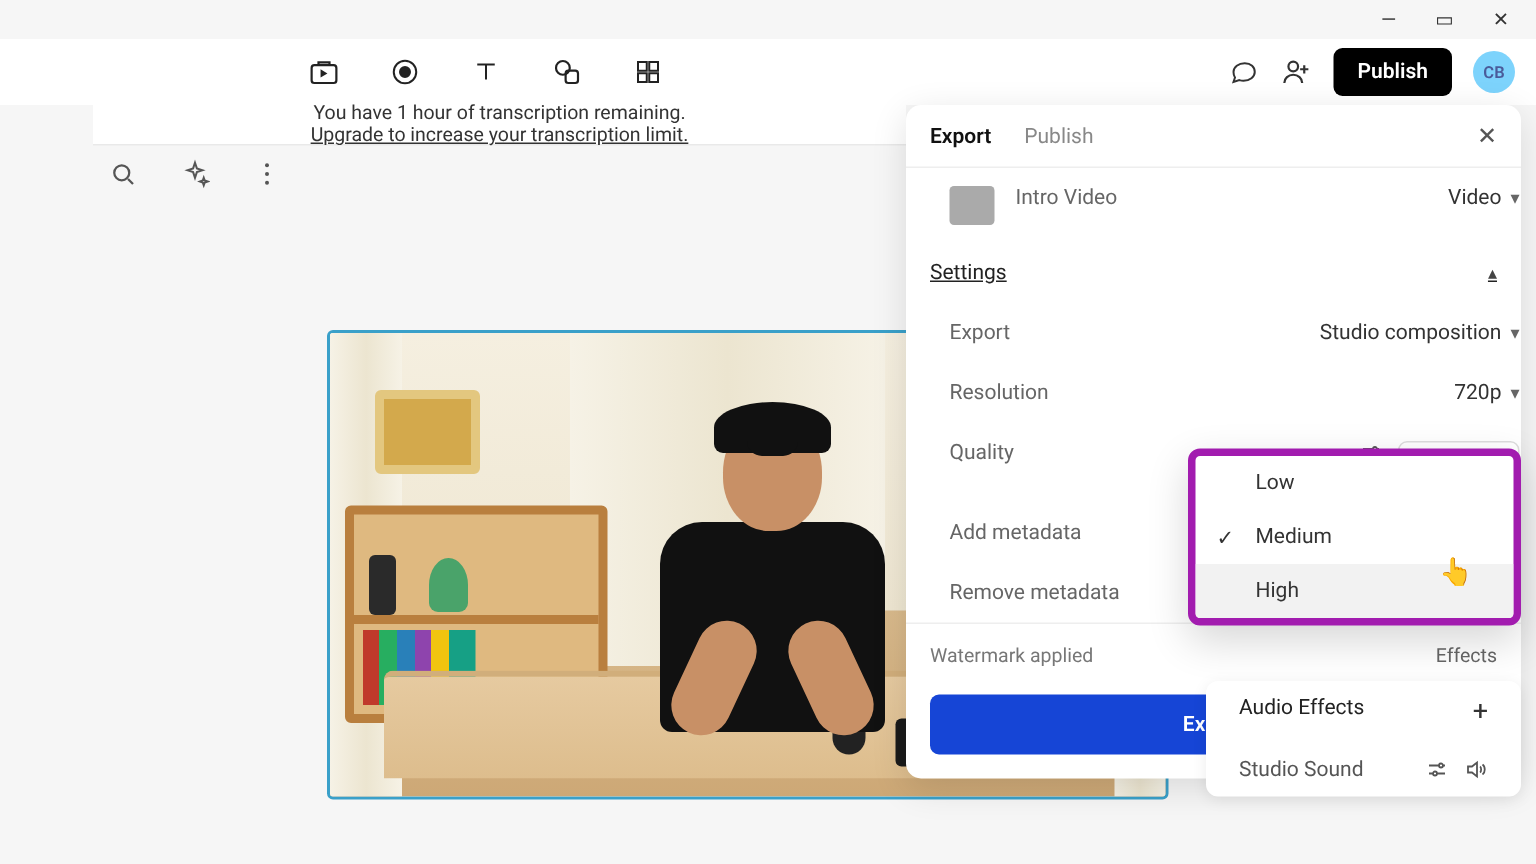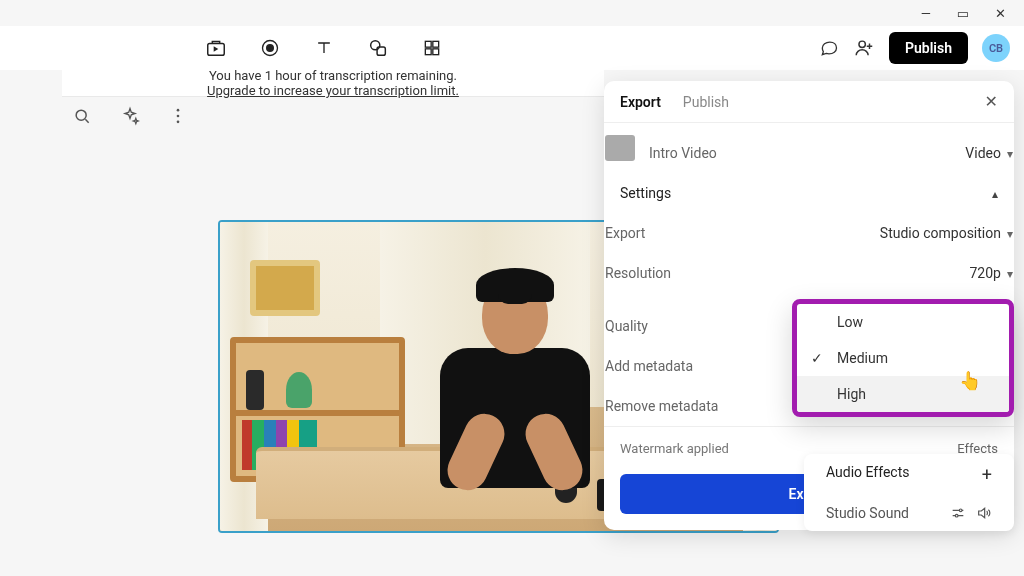--- a/index.html
+++ b/index.html
@@ -38,31 +38,31 @@
   .person .head { position:absolute; top:14px; left:52px; width:66px; height:78px; background:#c89066; border-radius:50% 50% 46% 46%; }
   .person .cap { position:absolute; top:6px; left:46px; width:78px; height:34px; background:#111; border-radius:50% 50% 6px 6px; }
   .person .cap::after{content:"";position:absolute;left:22px;top:24px;width:34px;height:12px;background:#111;border-radius:0 0 10px 10px;}
   .person .body { position:absolute; top:86px; left:10px; width:150px; height:140px; background:#111; border-radius:28px 28px 8px 8px; }
   .person .arm-l { position:absolute; top:150px; left:26px; width:40px; height:80px; background:#c89066; border-radius:20px; transform:rotate(25deg); }
   .person .arm-r { position:absolute; top:150px; left:104px; width:40px; height:80px; background:#c89066; border-radius:20px; transform:rotate(-25deg); }
   .lamp { position:absolute; left:26px; top:148px; width:18px; height:40px; background:#2a2a2a; border-radius:4px; }
   .plant { position:absolute; left:66px; top:150px; width:26px; height:36px; background:#4aa36a; border-radius:50% 50% 6px 6px; }
 
   
-  .panel { position:absolute; top:81px; right:10px; width:410px; background:#fff; border-radius:10px; box-shadow:0 6px 24px rgba(0,0,0,0.12); }
+  .panel { position:absolute; top:70px; right:10px; width:410px; background:#fff; border-radius:10px; box-shadow:0 6px 24px rgba(0,0,0,0.12); }
   .panel-header { display:flex; align-items:center; height:42px; padding:0 16px; border-bottom:1px solid #eee; gap:22px; }
   .panel-header .tab { font-size:14px; color:#888; cursor:pointer; }
   .panel-header .tab.active { color:#111; font-weight:600; }
   .panel-header .close { margin-left:auto; color:#555; cursor:pointer; }
-  .panel-row { display:flex; align-items:flex-end; padding:12px 1px; font-size:14px; color:#333; }
+  .panel-row { display:flex; align-items:flex-start; padding:12px 1px; font-size:14px; color:#333;margin-left:28px; }
   .panel-row.thumb { border-bottom:none; }
   .panel-row .label { color:#666; }
   .panel-row .value { margin-left:auto; color:#333; display:flex; align-items:center; gap:6px; }
   .thumb-box { width:30px; height:26px; background:#aaa; border-radius:3px; margin-right:14px; }
-  .settings-head { display:flex; align-items:center; padding:12px 16px; font-size:14px; color:#222; }
+  .settings-head { display:flex; align-items:center; padding:12px 16px; font-size:14px; color:#222;text-decoration:underline; }
   .settings-head .chev { margin-left:auto; color:#444; }
   .chev-down::after{content:"▾"; font-size:12px; color:#666;}
   .chev-up::after{content:"▴"; font-size:12px; color:#444;}
   .quality-row .sliders { margin-left:auto; margin-right:10px; color:#555; }
   .quality-select { border:1px solid #ddd; border-radius:6px; padding:6px 10px; display:flex; align-items:center; gap:6px; font-size:13px; cursor:pointer; }
   .divider { height:1px; background:#eee; margin:0 0; }
   .addmeta, .rmwm { color:#666; }
   .wm-row { display:flex; align-items:flex-end; padding:14px 16px 8px; font-size:13px; color:#777; }
   .wm-row .upgrade { margin-left:auto; color:#666; cursor:pointer; }
   .export-btn { margin:10px 16px 16px; background:#1645d6; color:#fff; font-weight:600; font-size:14px; text-align:center; padding:12px 0; border-radius:6px; cursor:pointer; }

